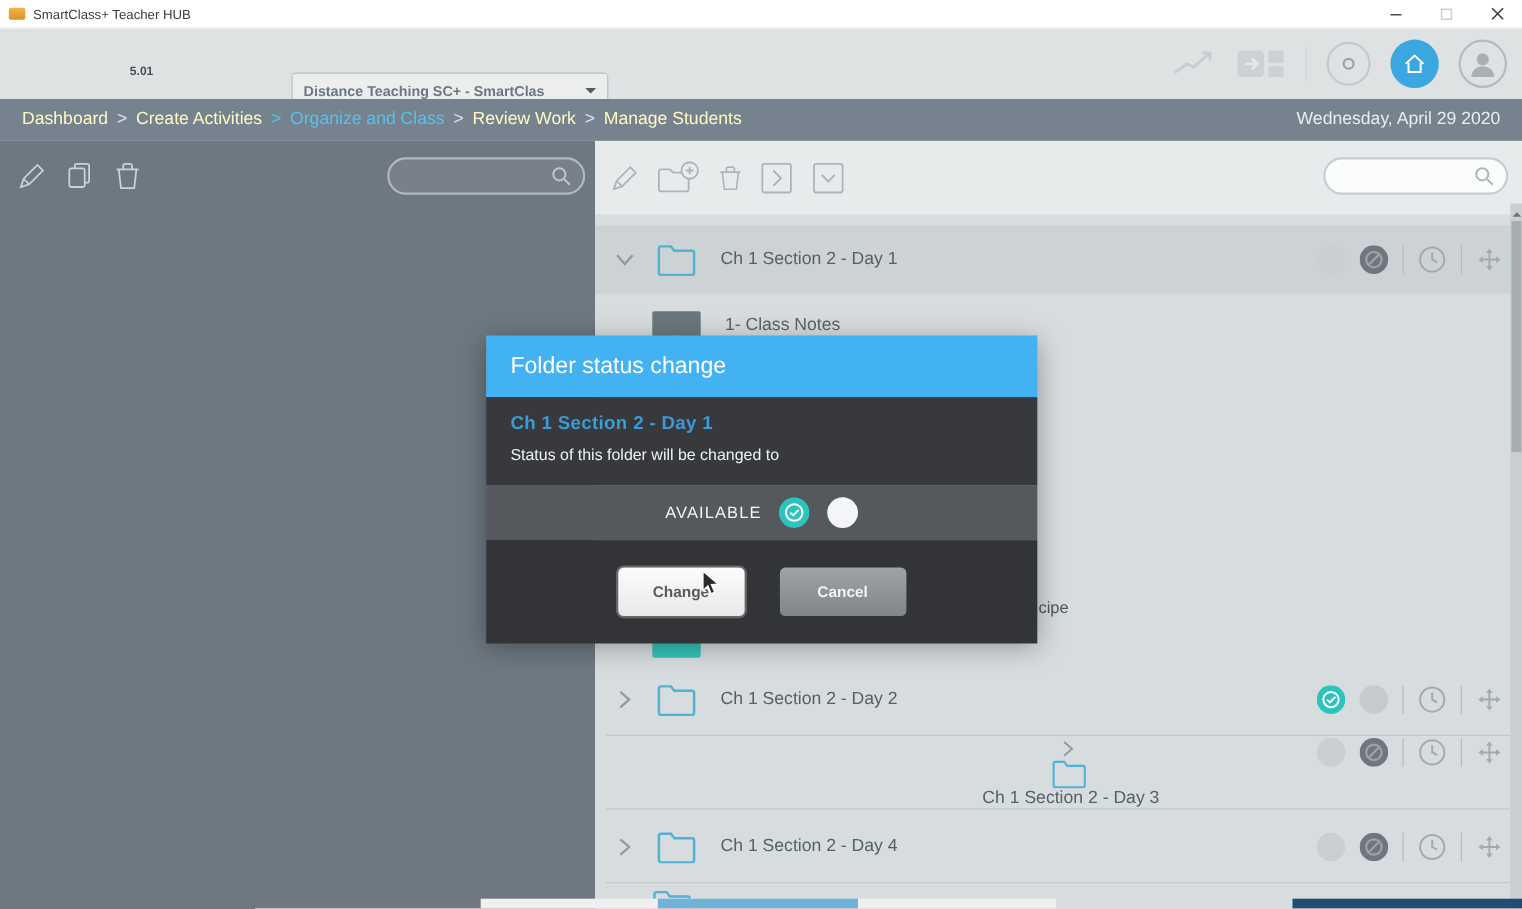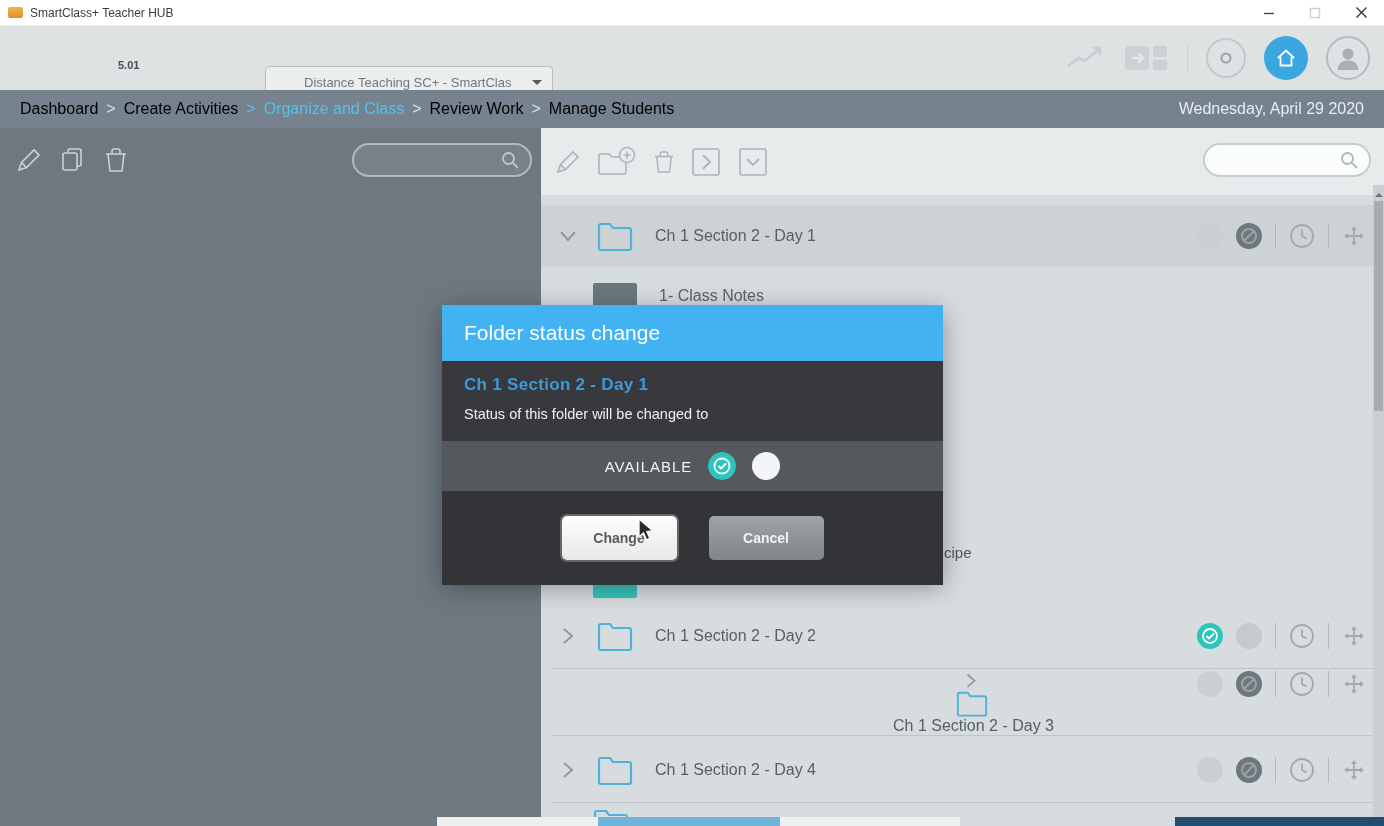--- a/index.html
+++ b/index.html
@@ -40,36 +40,36 @@
     border:7px solid transparent; border-top-color:#2186c4; border-left-width:4px;
   }
   .logo-class { color:#3a4045; font-size:26px; font-weight:bold; letter-spacing:-0.5px; margin-left:2px; }
   .logo-plus { color:#35c4c0; font-size:19px; font-weight:bold; vertical-align:8px; }
   .logo-version { position:absolute; left:118px; top:33px; font-size:11px; font-weight:bold; color:#474e54; }
   .class-select {
     position:absolute; left:265px; top:40px; width:288px; height:33px;
     background:#eceeee; border:1px solid #b6bdc0; border-radius:4px;
     display:flex; align-items:center; padding:0 10px; cursor:default;
   }
-  .class-select-value { font-size:13px; font-weight:normal; color:#6d7781; white-space:nowrap; overflow:hidden; flex:1;margin-left:28px; }
+  .class-select-value { font-size:13px; font-weight:bold; color:#6d7781; white-space:nowrap; overflow:hidden; flex:1; }
   .caret-down { width:0; height:0; border:5px solid transparent; border-top-color:#555b60; margin-top:5px; margin-left:6px; }
   .hdr-icons { position:absolute; right:14px; top:0; height:64px; display:flex; align-items:center; gap:18px; }
   .hdr-sep { width:1px; height:30px; background:#cdd2d5; }
   .hdr-circle { border-radius:50%; display:flex; align-items:center; justify-content:center; }
   .hdr-circle.pin { width:40px; height:40px; border:2px solid #c3c9cc; background:transparent; }
   .hdr-circle.home { width:44px; height:44px; background:#3aa7e0; }
   .hdr-circle.avatar { width:44px; height:44px; border:2px solid #b4bac0; }
 
   
   .crumbbar {
     position:absolute; left:0; top:90px; width:1384px; height:38px;
     background:#76828e; display:flex; align-items:center; z-index:30;
     padding:0 20px; font-size:16px;
   }
-  .crumb { color:#000000; margin-right:8px; cursor:default; }
+  .crumb { color:#fef9c3; margin-right:8px; cursor:default; }
   .crumb-sep { color:#dde4e8; margin-right:8px; }
   .crumb.active, .crumb-sep.active { color:#55c1ef; }
   .crumb-date { margin-left:auto; color:#e7edf0; font-size:16px; }
 
   
   .left-panel {
     position:absolute; left:0; top:128px; width:541px; height:698px;
     background:#6e7880; z-index:1;
   }
   .lp-toolbar { position:absolute; left:16px; top:18px; display:flex; align-items:center; gap:17px; color:#ccd2d6; }

